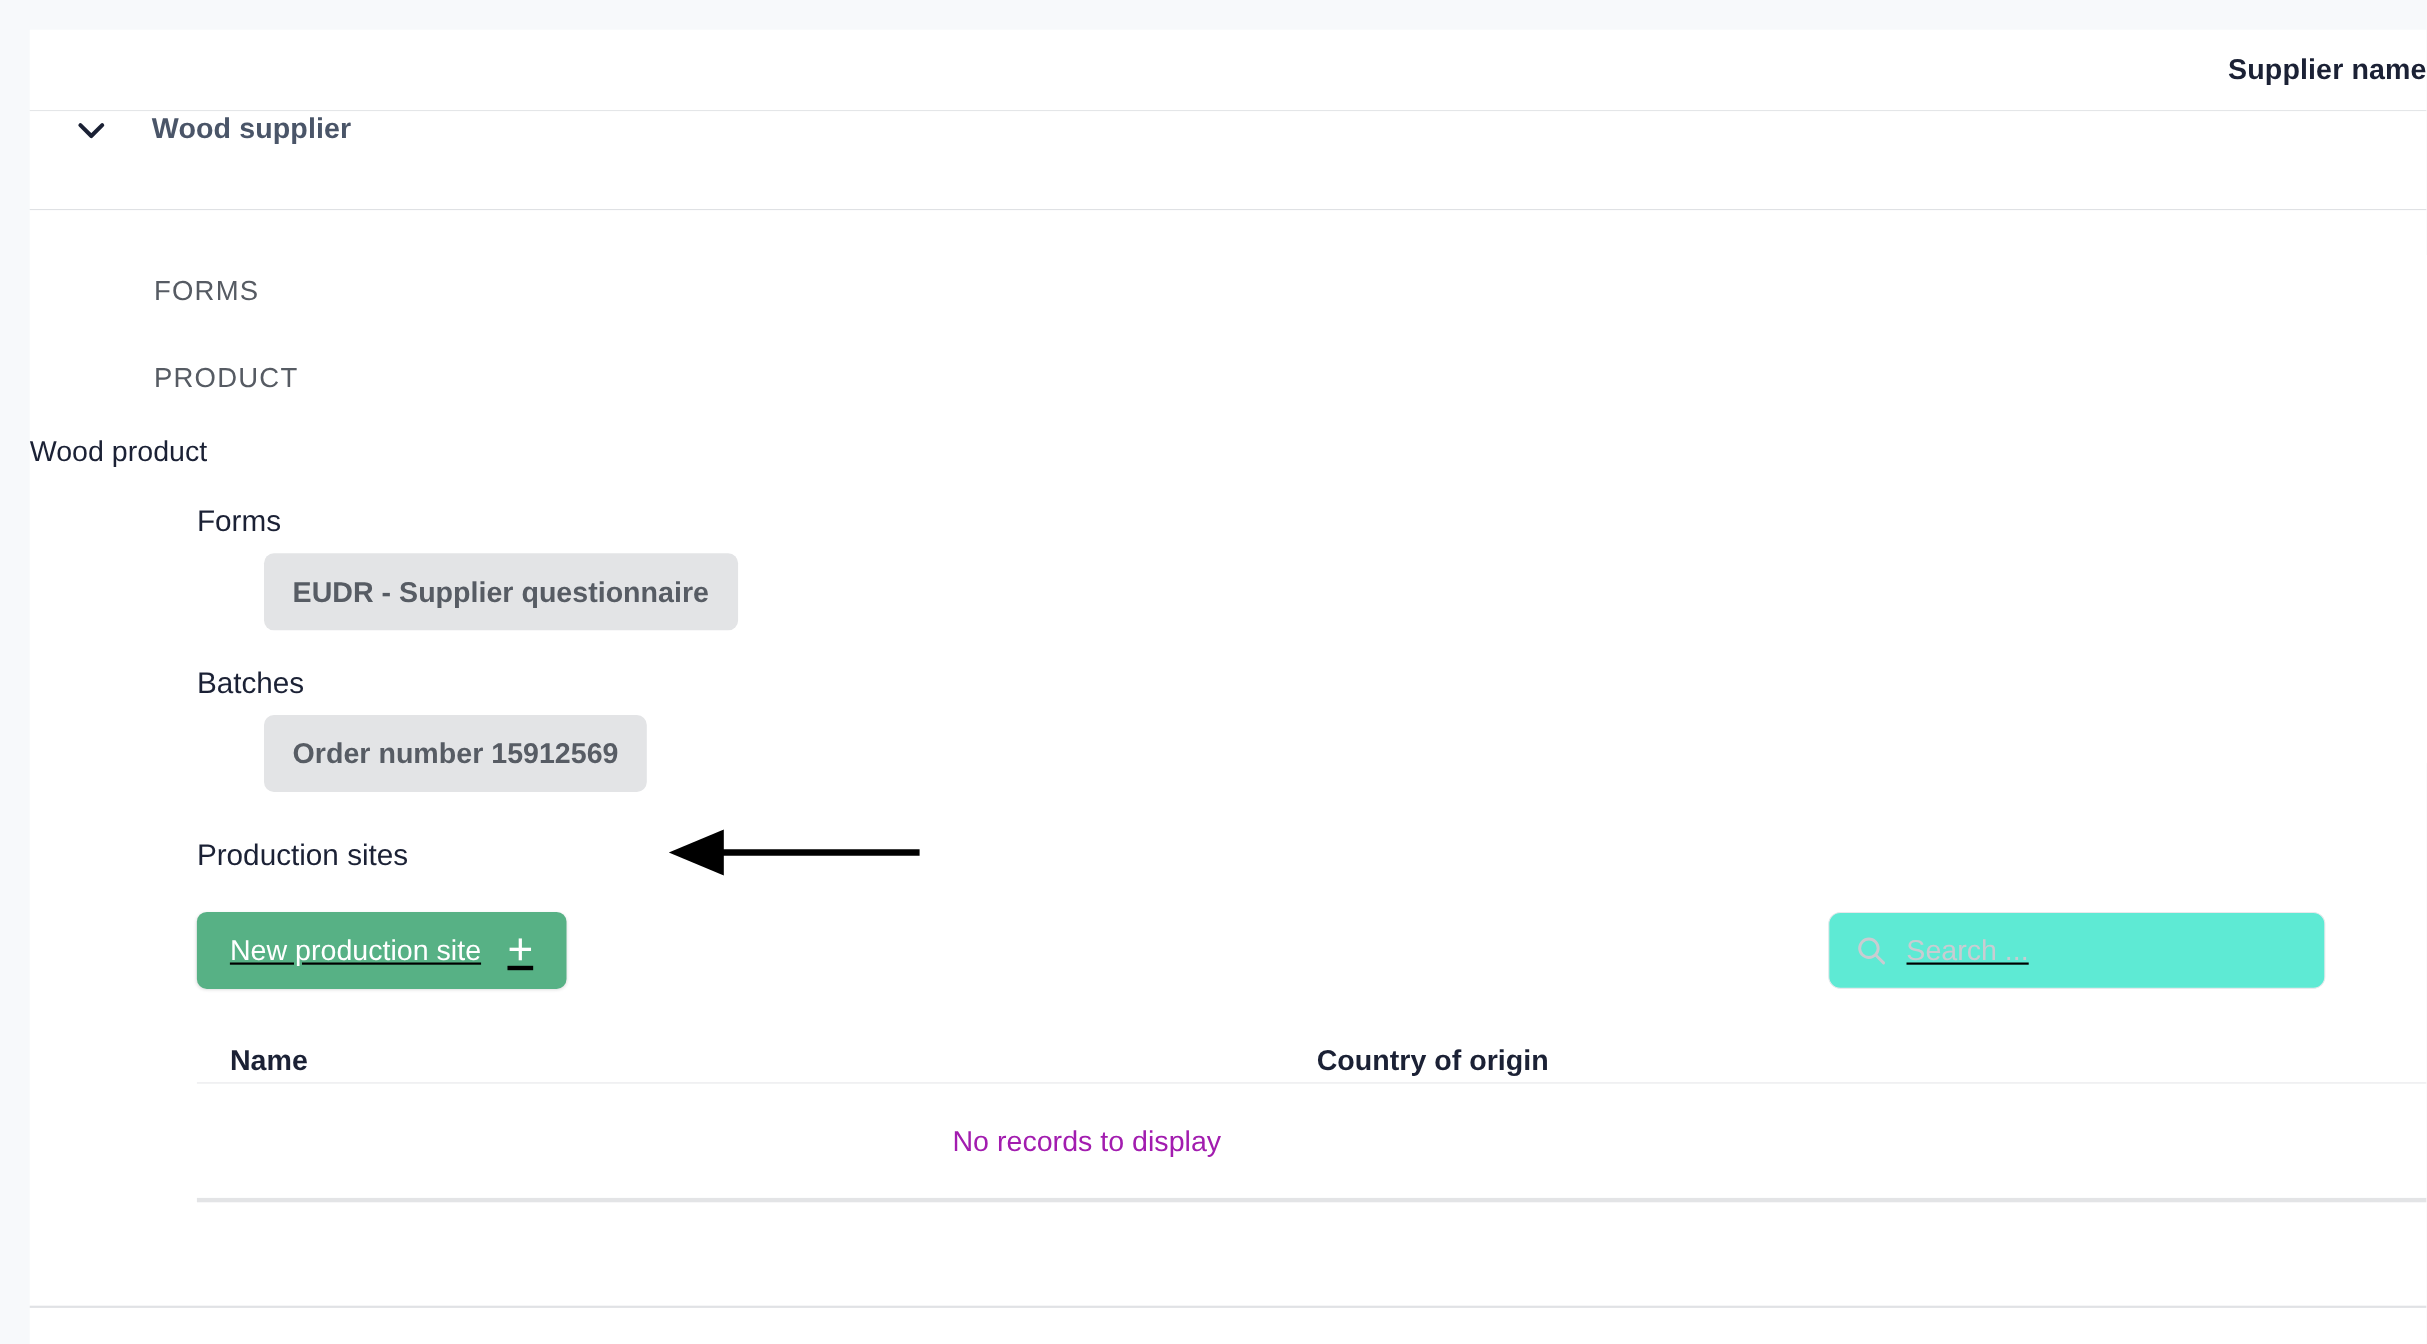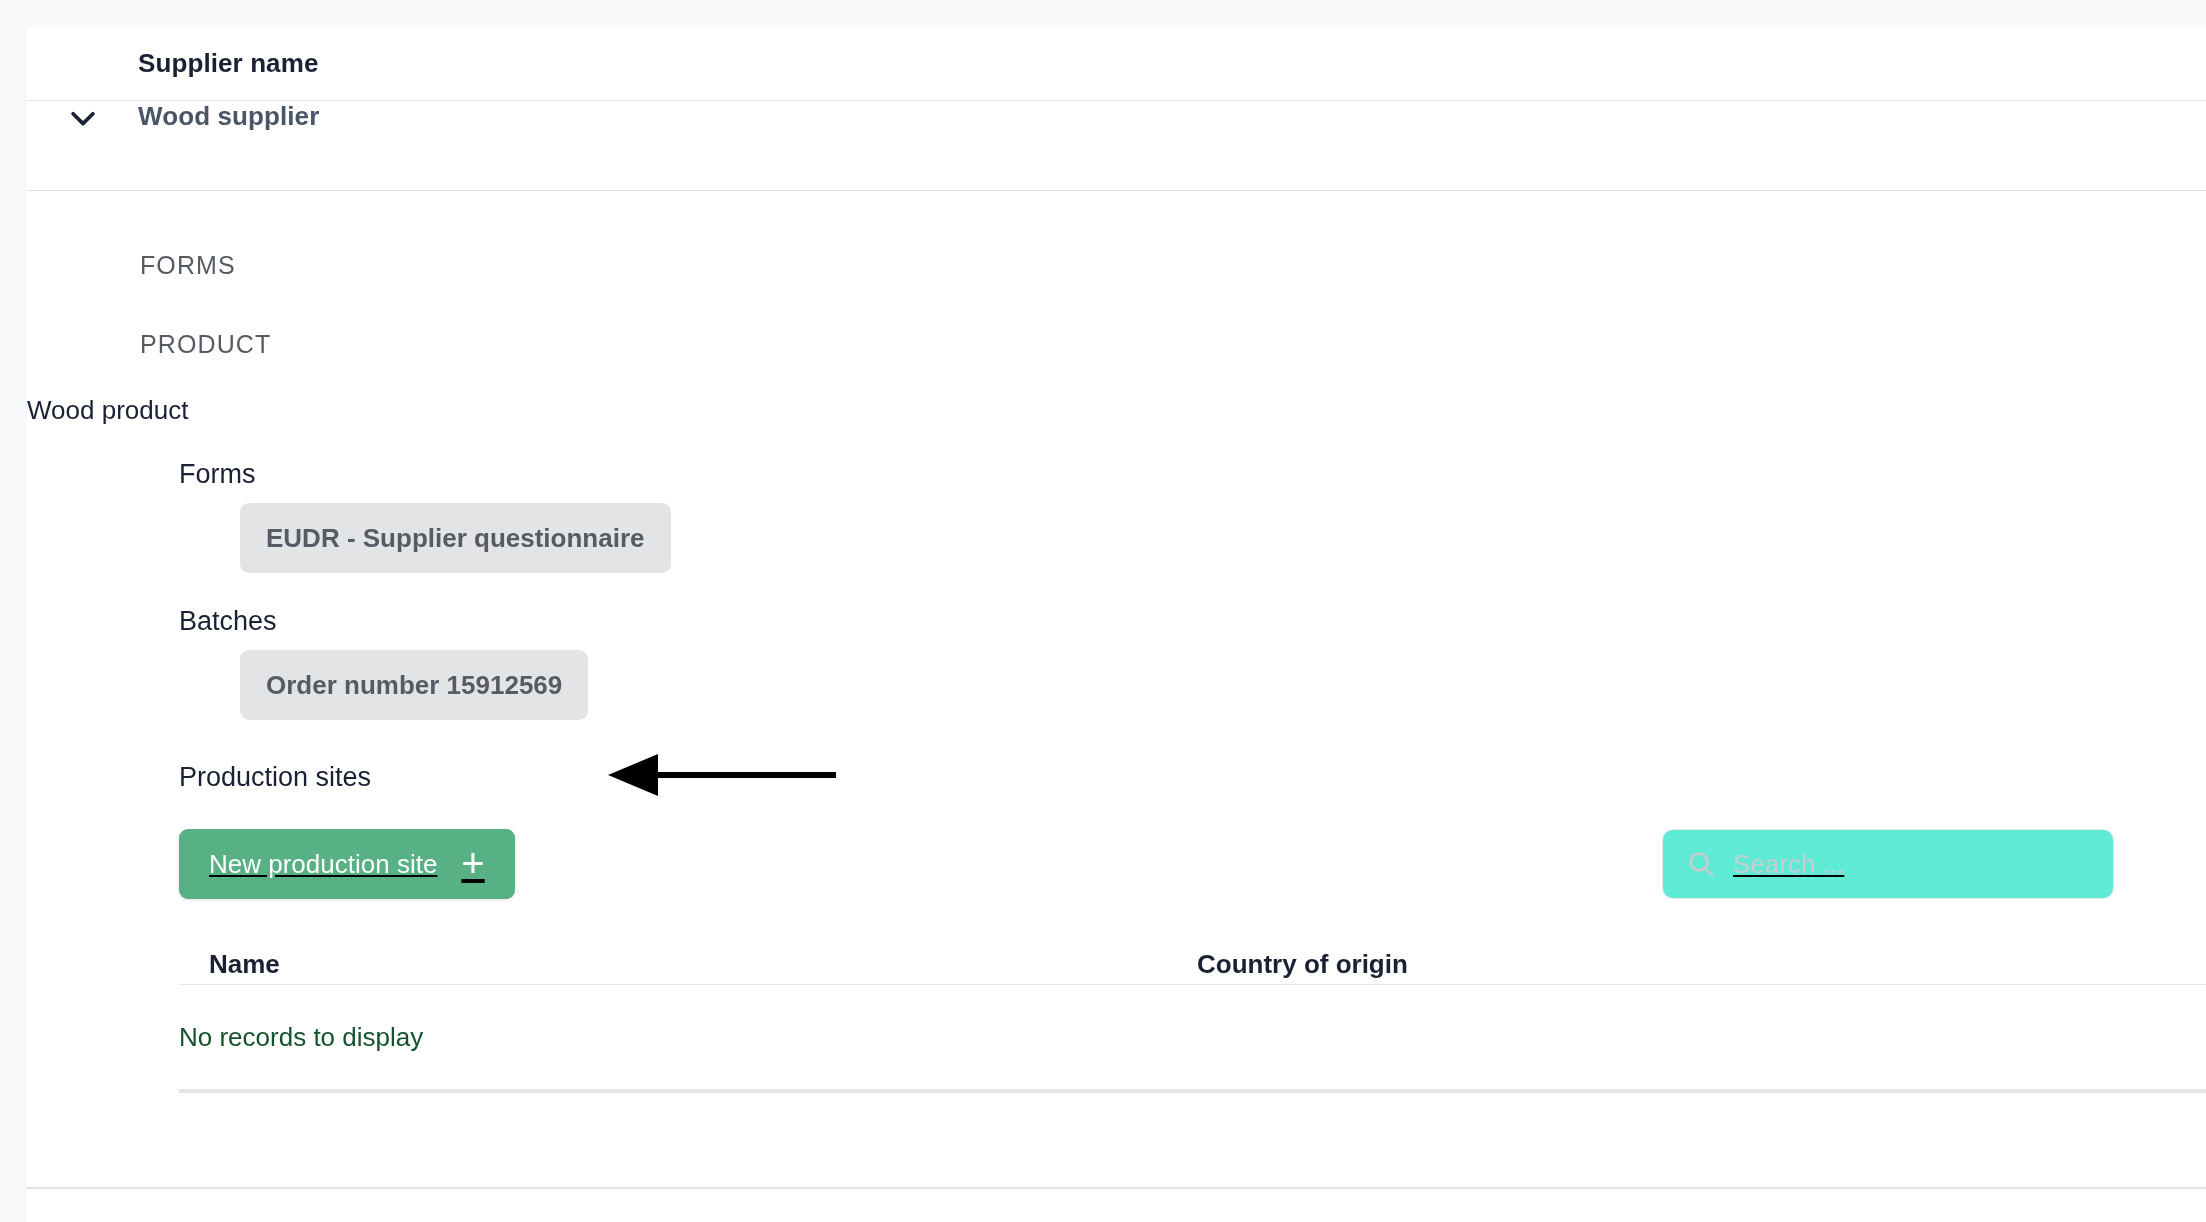--- a/index.html
+++ b/index.html
@@ -20,20 +20,21 @@
     left: 27px; top: 27px;
     width: 2179px;
     min-height: 1195px;
     background: #ffffff;
   }
   
   .supplier-head-row {
     height: 74px;
     display: flex; align-items: center;
     border-bottom: 1.5px solid #e4e6e8;
+    justify-content: flex-end;
   }
   .supplier-head-label {
     margin-left: 111px;
     font-size: 26px;
     font-weight: 700;
     color: #1b2135;
     letter-spacing: .1px;
   }
   
   .supplier-row {
@@ -180,22 +181,23 @@
   }
   .th-name  { width: 1018px; padding-left: 30px; }
   .th-origin{ width: 600px; }
   .ps-empty {
     height: 104px;
     display: flex; align-items: center;
     border-bottom: 0;
   }
   .ps-empty span {
     width: 1618px;
-    font-size: 26px;
-    color: #14532d;
+    text-align: center;
+    font-size: 26px;
+    color: #a21caf;
   }
   .table-bottom-rule {
     margin-left: 152px;
     height: 4px;
     background: #e3e4e6;
     width: 2027px;
   }
   .card-bottom-rule {
     position: absolute;
     left: 0; top: 1160px;

